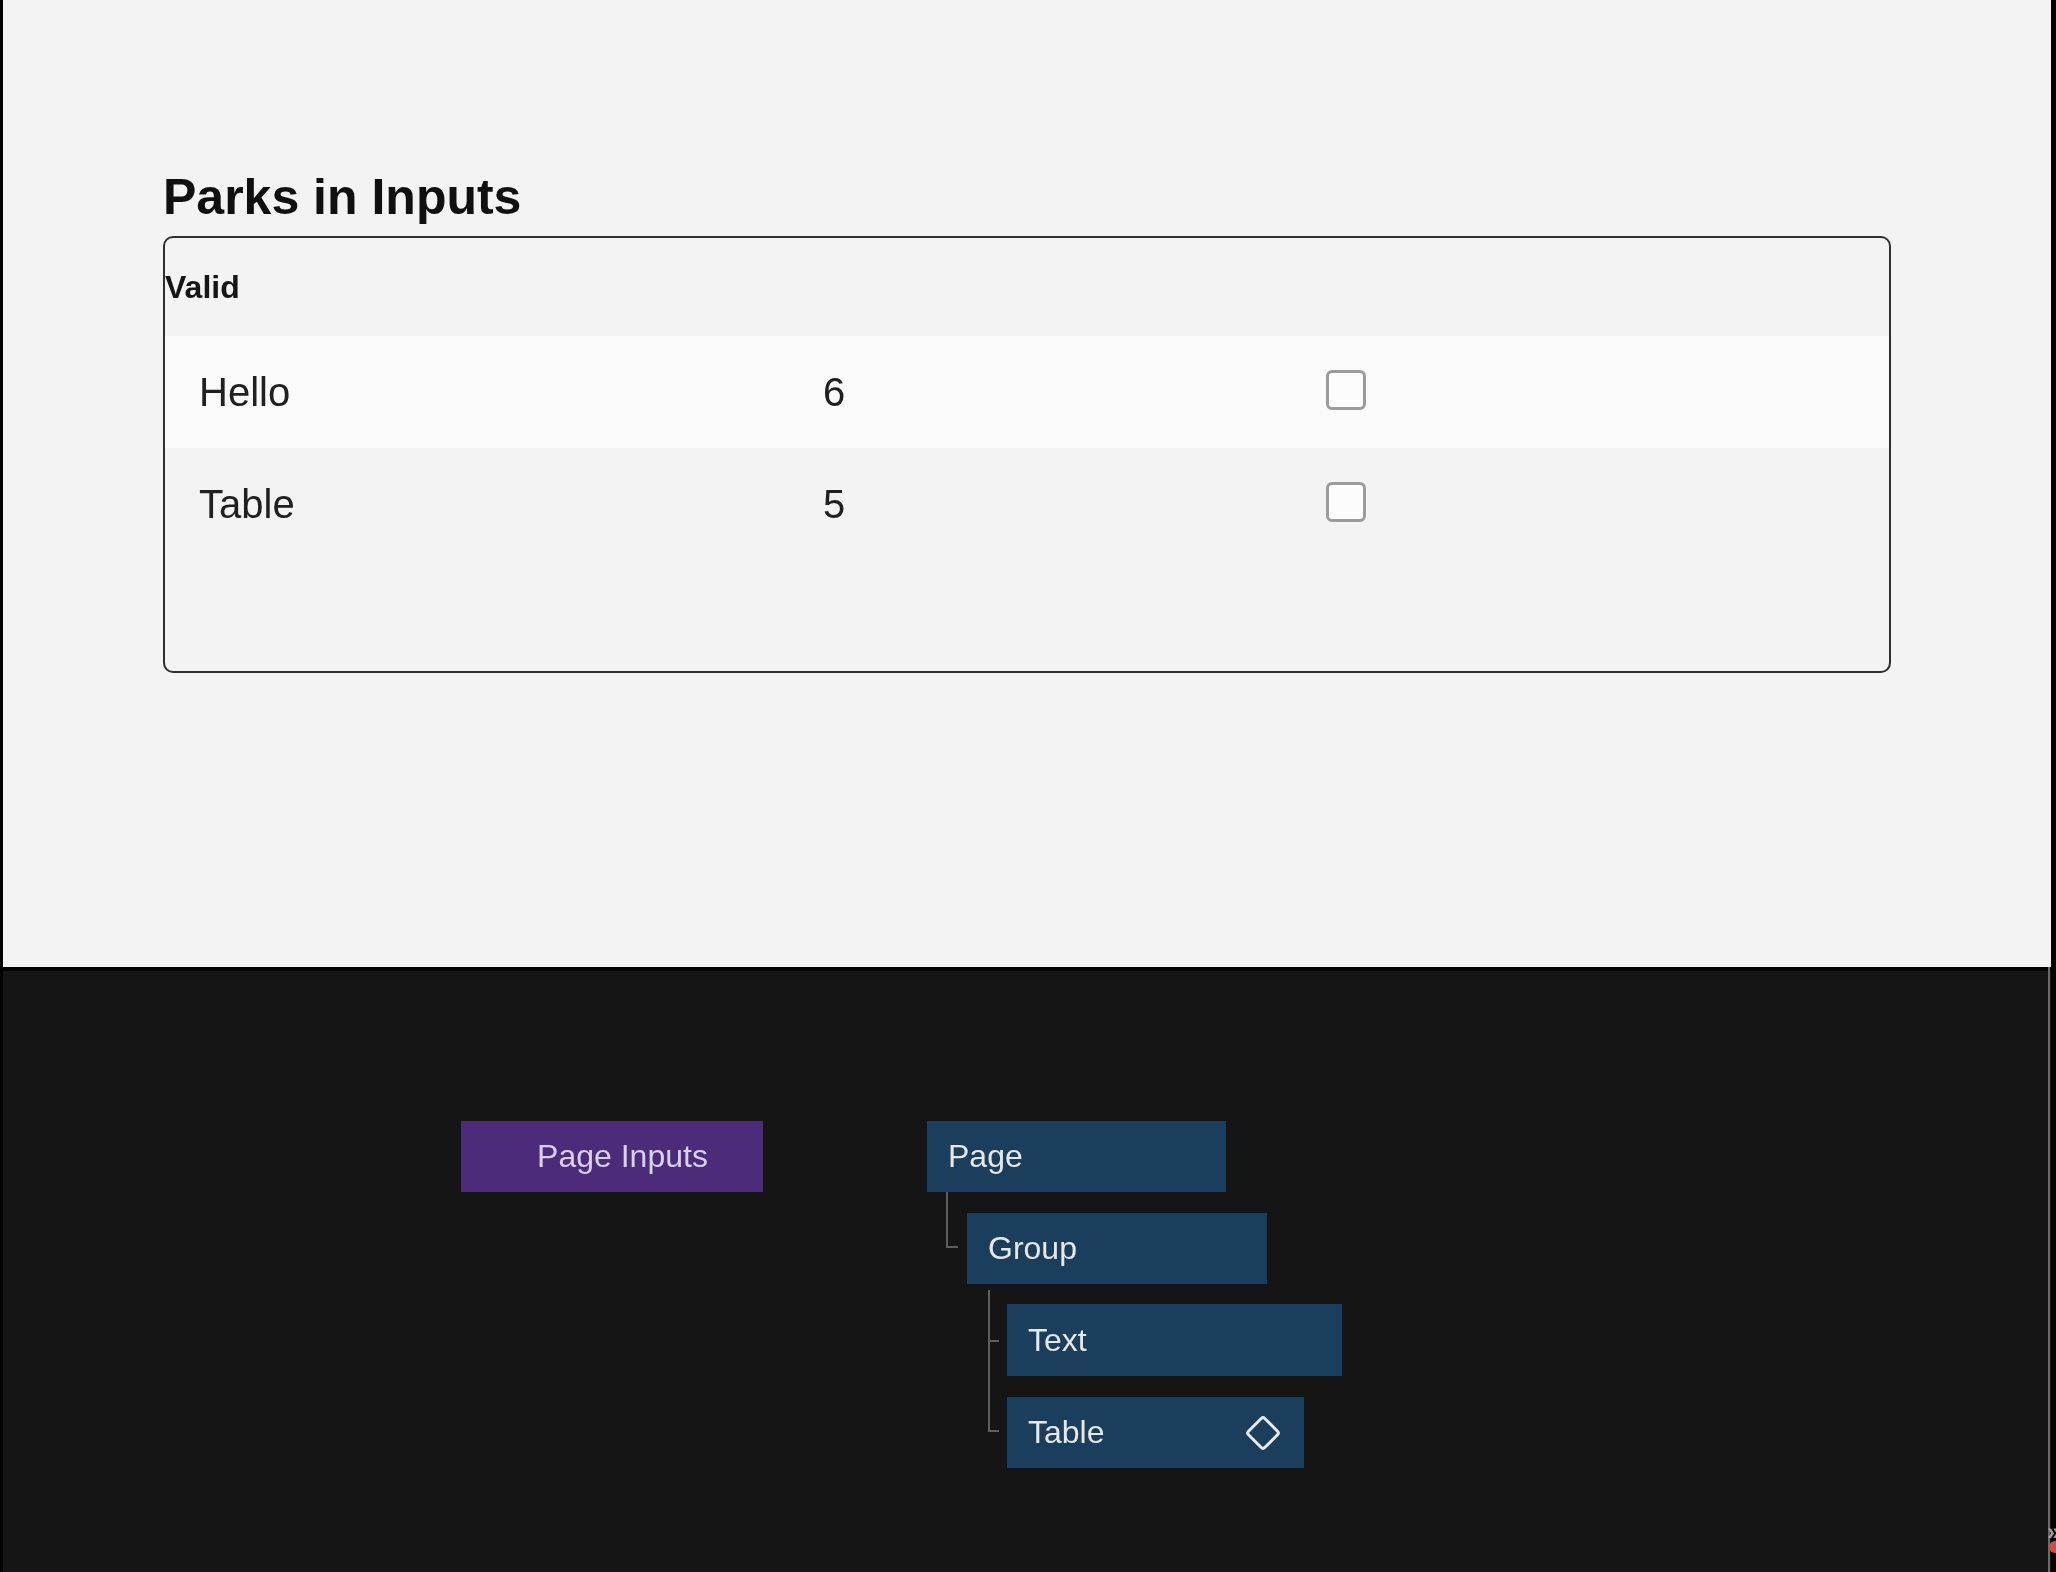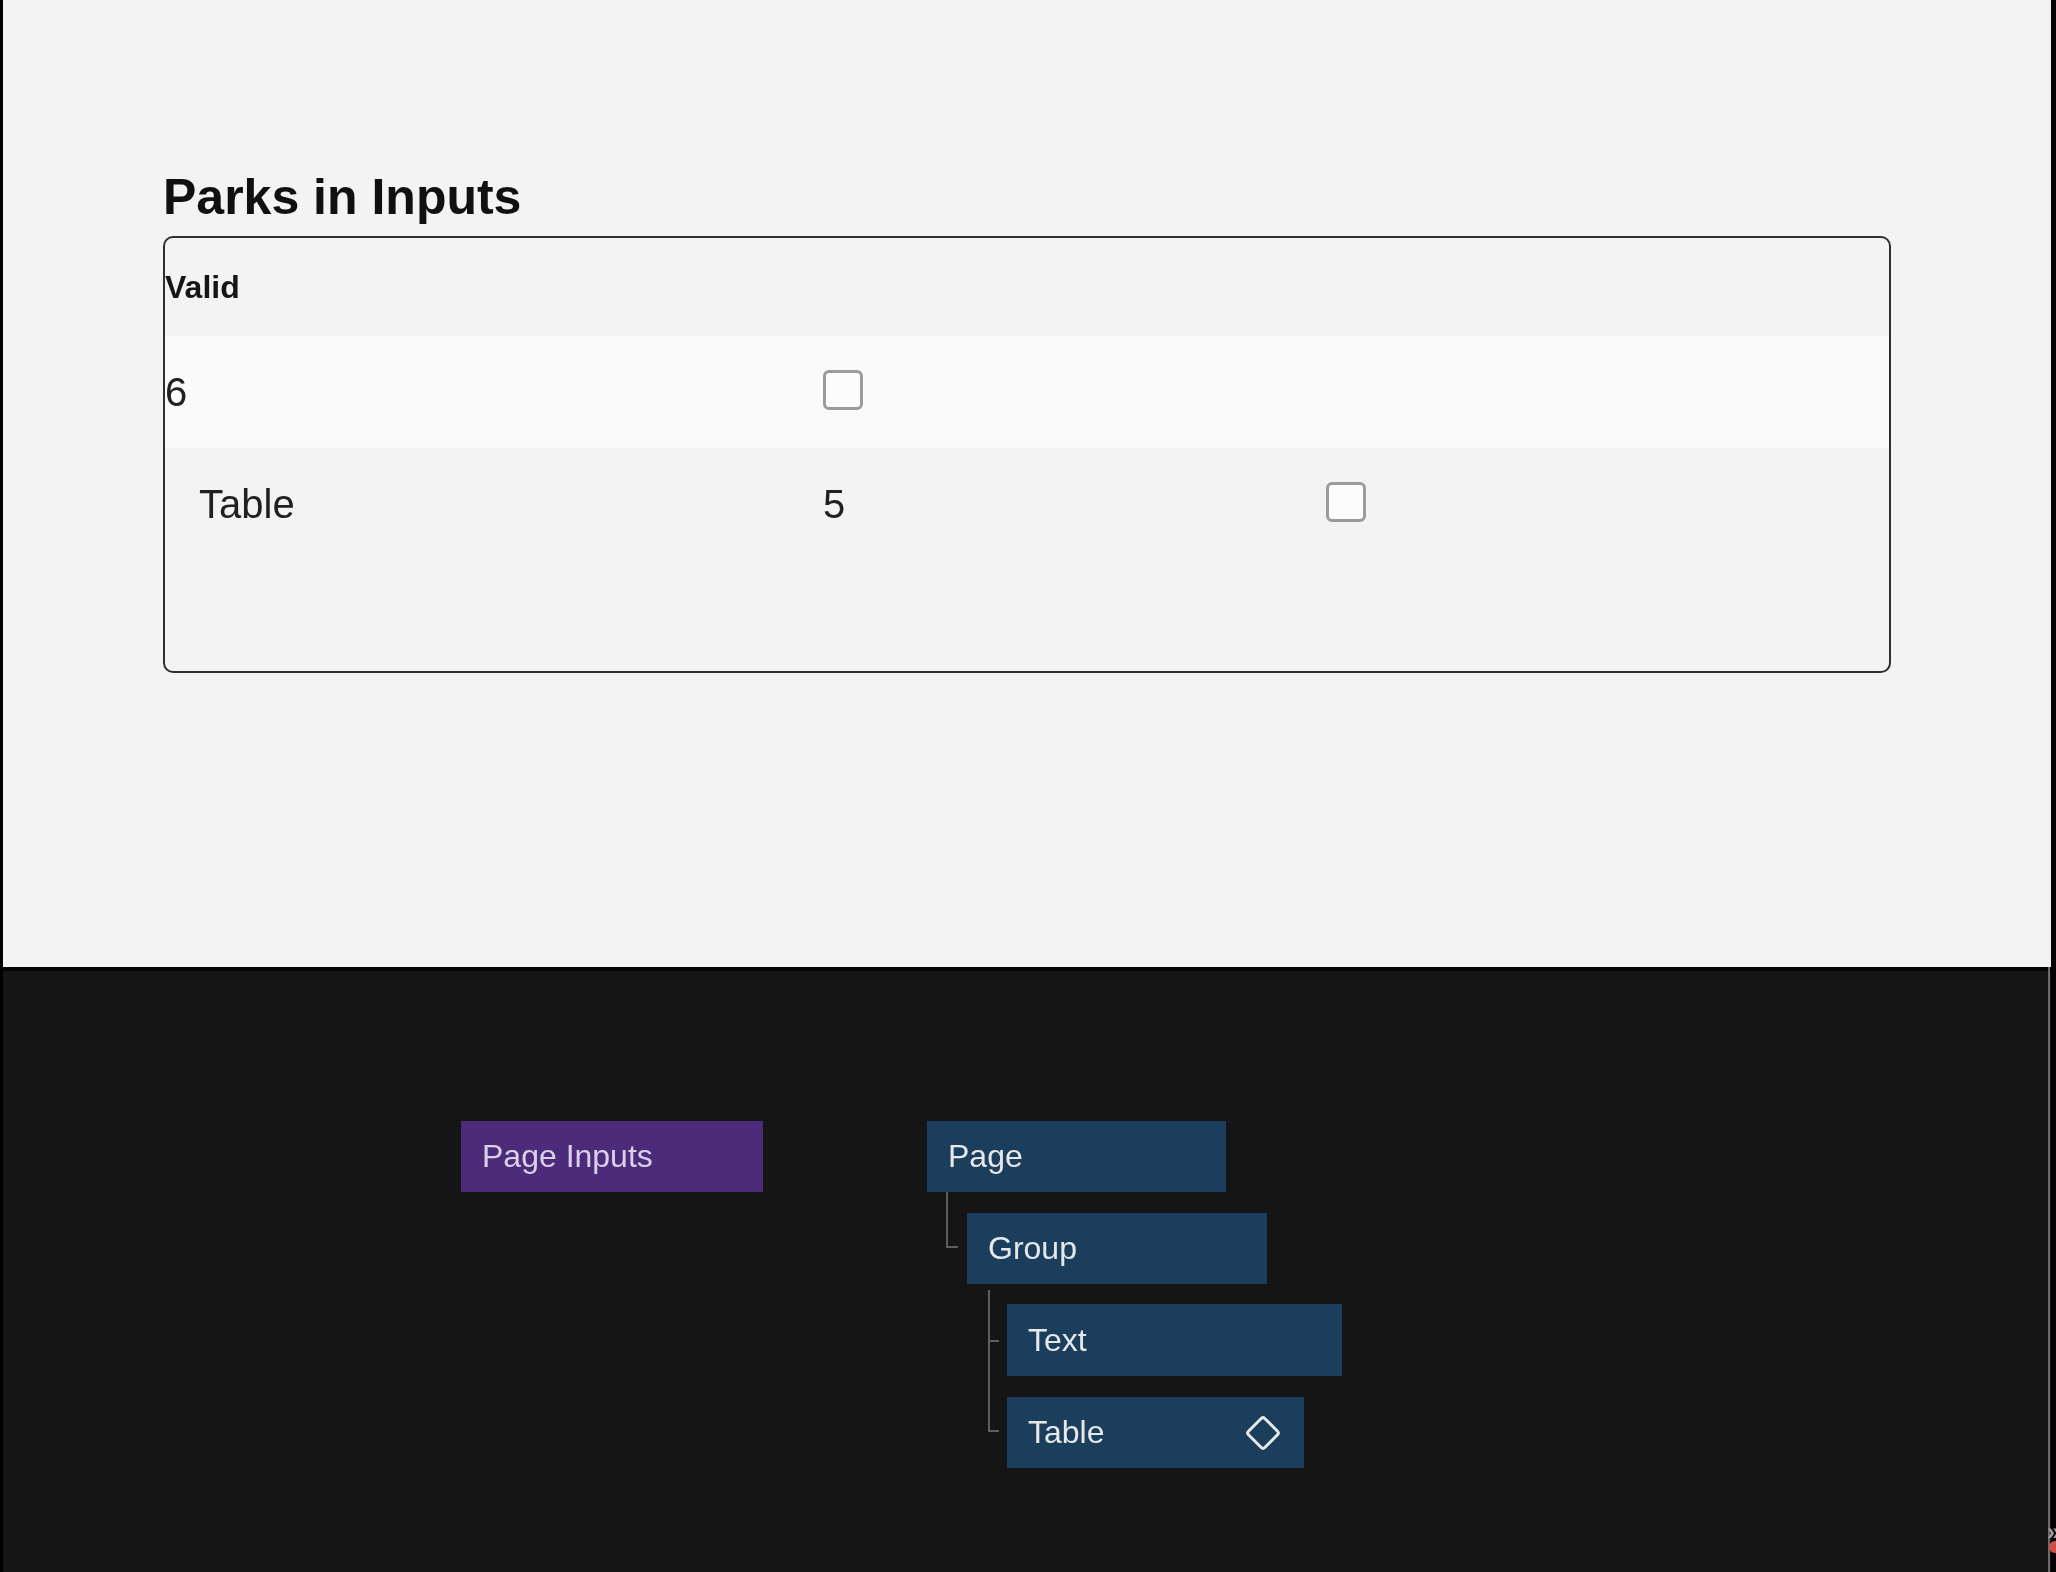--- a/index.html
+++ b/index.html
@@ -72,21 +72,21 @@
   .node {
     height: 71px;
     display: flex; align-items: center;
     padding-left: 21px;
     box-sizing: border-box;
     font-size: 32px; font-weight: 400;
     color: #e6e7e9;
   }
   .node-blue   { background: #1b3e5c; }
   .node-purple { background: #4d2b7b; color: #d9d1e8; }
-  .n-page-inputs { left: 461px;  top: 1121px; width: 302px; }
+  .n-page-inputs { left: 461px;  top: 1121px; width: 302px; justify-content: center; }
   .n-page        { left: 927px;  top: 1121px; width: 299px; }
   .n-group       { left: 967px;  top: 1213px; width: 300px; }
   .n-text        { left: 1007px; top: 1304px; width: 335px; height: 72px; }
   .n-table       { left: 1007px; top: 1397px; width: 297px; justify-content: space-between; padding-right: 28px; }
   .diamond-icon {
     width: 20px; height: 20px;
     border: 3px solid #e8e8e8;
     border-radius: 4px;
     transform: rotate(45deg);
   }
@@ -120,20 +120,21 @@
 <body>
 
 <div class="abs page-title">Parks in Inputs</div>
 
 <div class="abs parks-table">
   <div class="trow thead-row">
     <div class="th">Valid</div>
   </div>
   <div class="tbody">
     <div class="trow tbody-row">
+      <div class="td cell-name">Hello</div>
       <div class="td">6</div>
       <div><span class="checkbox abs-none" style="display:inline-block"></span></div>
     </div>
     <div class="trow tbody-row">
       <div class="td cell-name">Table</div>
       <div class="td">5</div>
       <div><span class="checkbox" style="display:inline-block"></span></div>
     </div>
   </div>
 </div>

